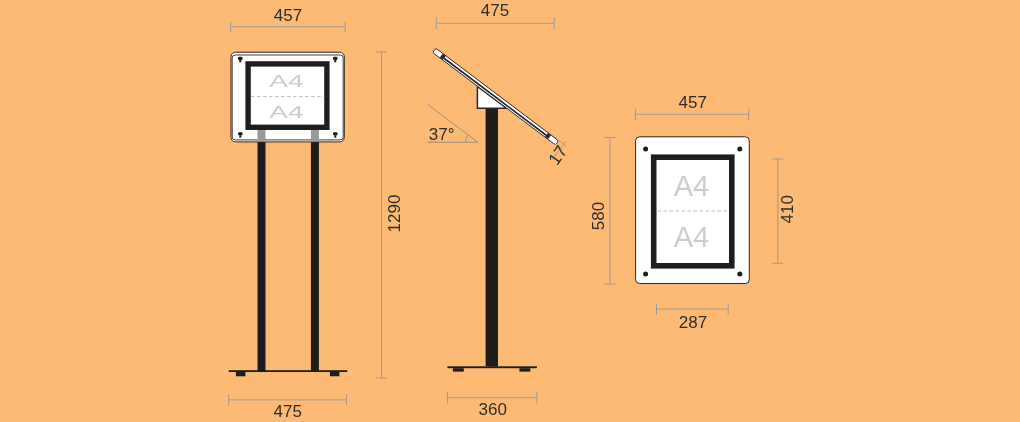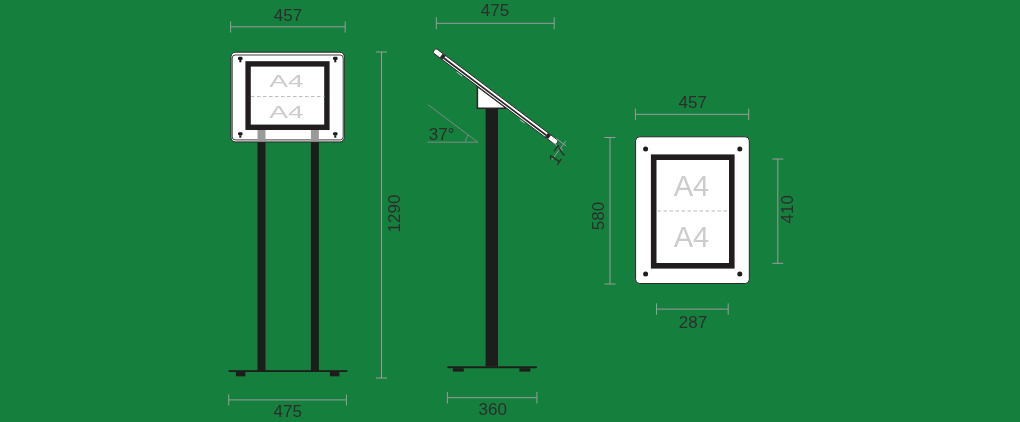--- a/index.html
+++ b/index.html
@@ -1,16 +1,16 @@
 <!DOCTYPE html>
 <html><head>
 <meta charset="utf-8">
 <style>
   html,body{margin:0;padding:0;background:#ffffff;}
-  .wrap{width:1020px;height:422px;position:relative;overflow:hidden;background:#15803d;}
+  .wrap{width:1020px;height:422px;position:relative;overflow:hidden;background:#fdba74;}
   text{font-family:"Liberation Sans",sans-serif;}
   .dim{fill:#2d2d2d;font-size:17px;}
   .a4{fill:#cccccc;}
   .dl{stroke:#9b9b9b;stroke-width:1;}
 </style>
 </head>
 <body>
 <div class="wrap">
 <svg width="1020" height="422" viewBox="0 0 1020 422" xmlns="http://www.w3.org/2000/svg">
 

